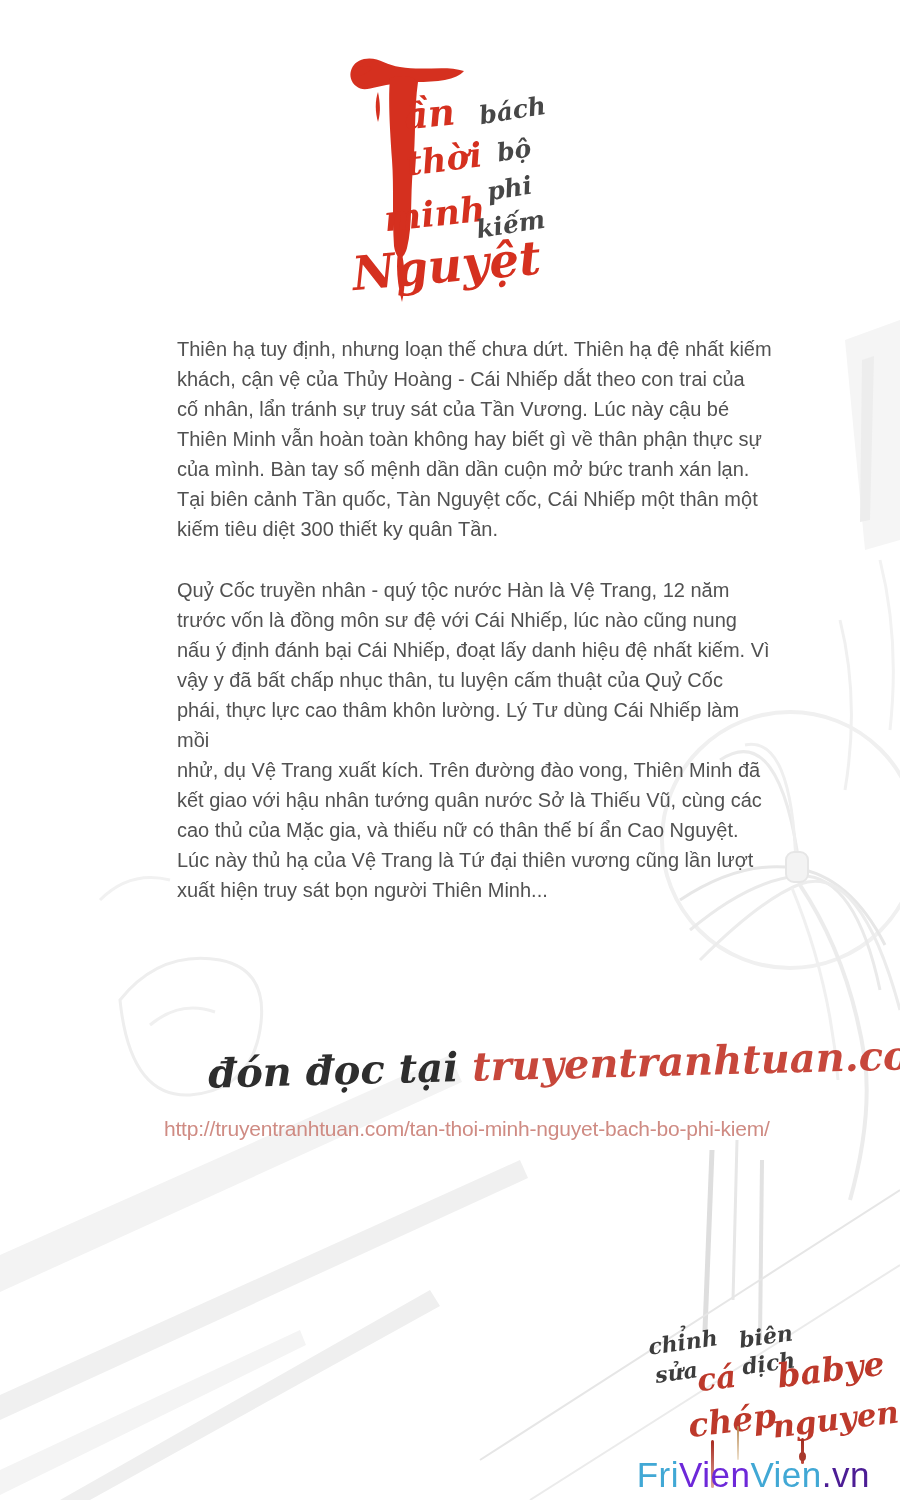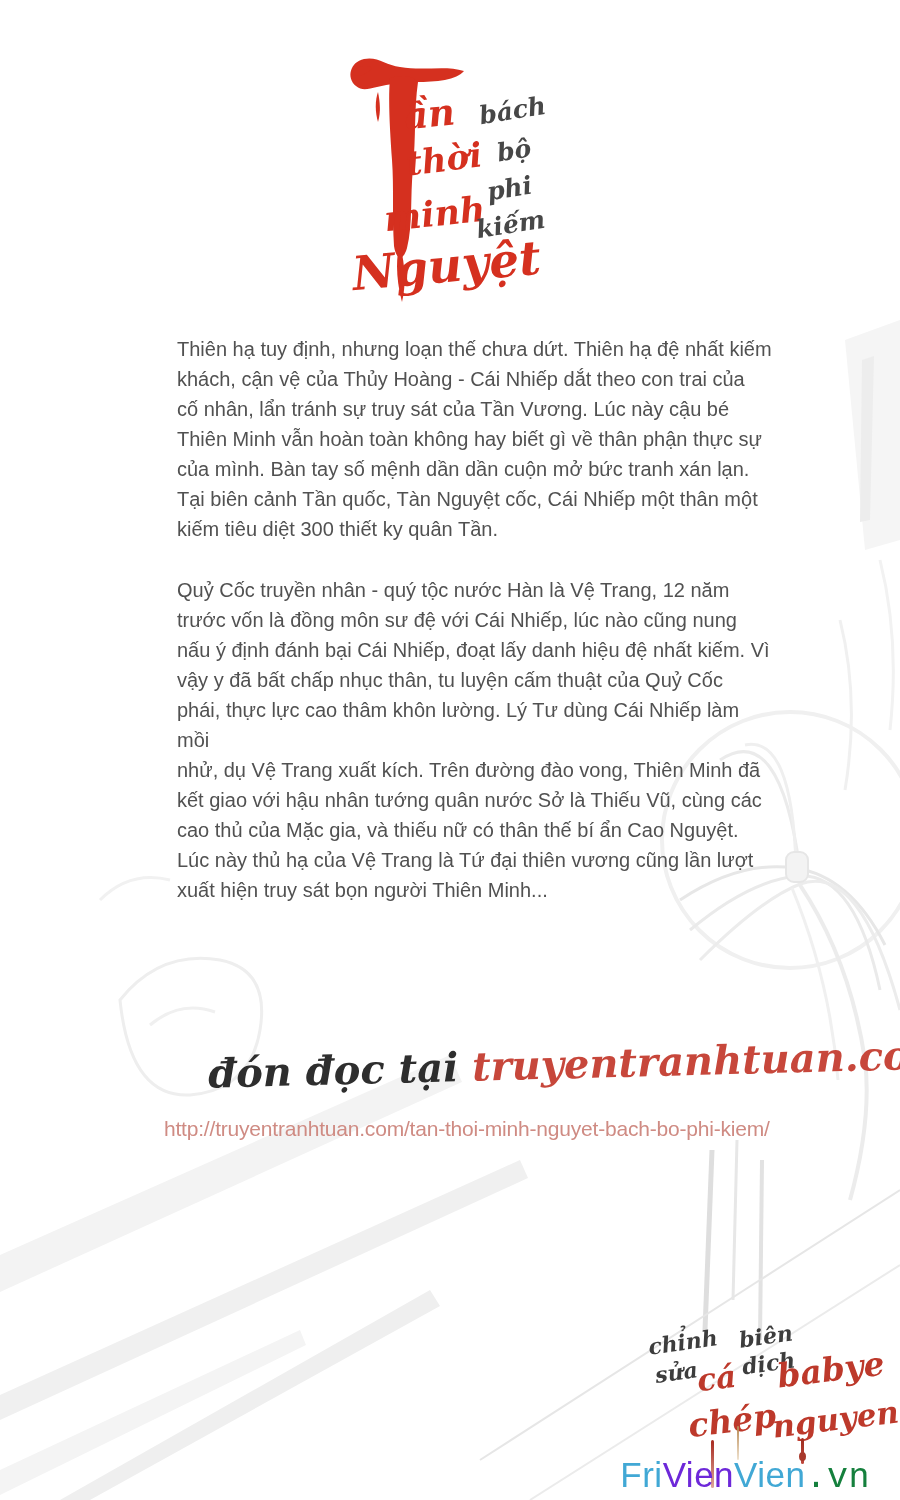--- a/index.html
+++ b/index.html
@@ -63,21 +63,21 @@
   .drip-dot{left:799px;top:1452px;width:7px;height:9px;background:#a8392c;border-radius:50%;}
 
   
   .logo{
     position:absolute;right:30px;top:1455px;
     font-size:35px;letter-spacing:0.5px;white-space:nowrap;
     font-family:"Liberation Sans",sans-serif;font-weight:400;
   }
   .logo-blue{color:#41a8d5;}
   .logo-gray{color:#6d28d9;text-align:right;}
-  .logo-dark{color:#15803d;font-family:Liberation Mono, monospace;}
+  .logo-dark{color:#4c1d95;}
 </style>
 </head>
 <body>
 
 <div class="page">
 
   <svg class="bg-sketch" viewBox="0 0 900 1500" xmlns="http://www.w3.org/2000/svg">
 
     <path d="M845,340 L900,320 L900,540 L865,550 Z" fill="#f5f5f5"></path>
     <path d="M862,360 L874,356 L870,520 L860,522 Z" fill="#ededed"></path>

